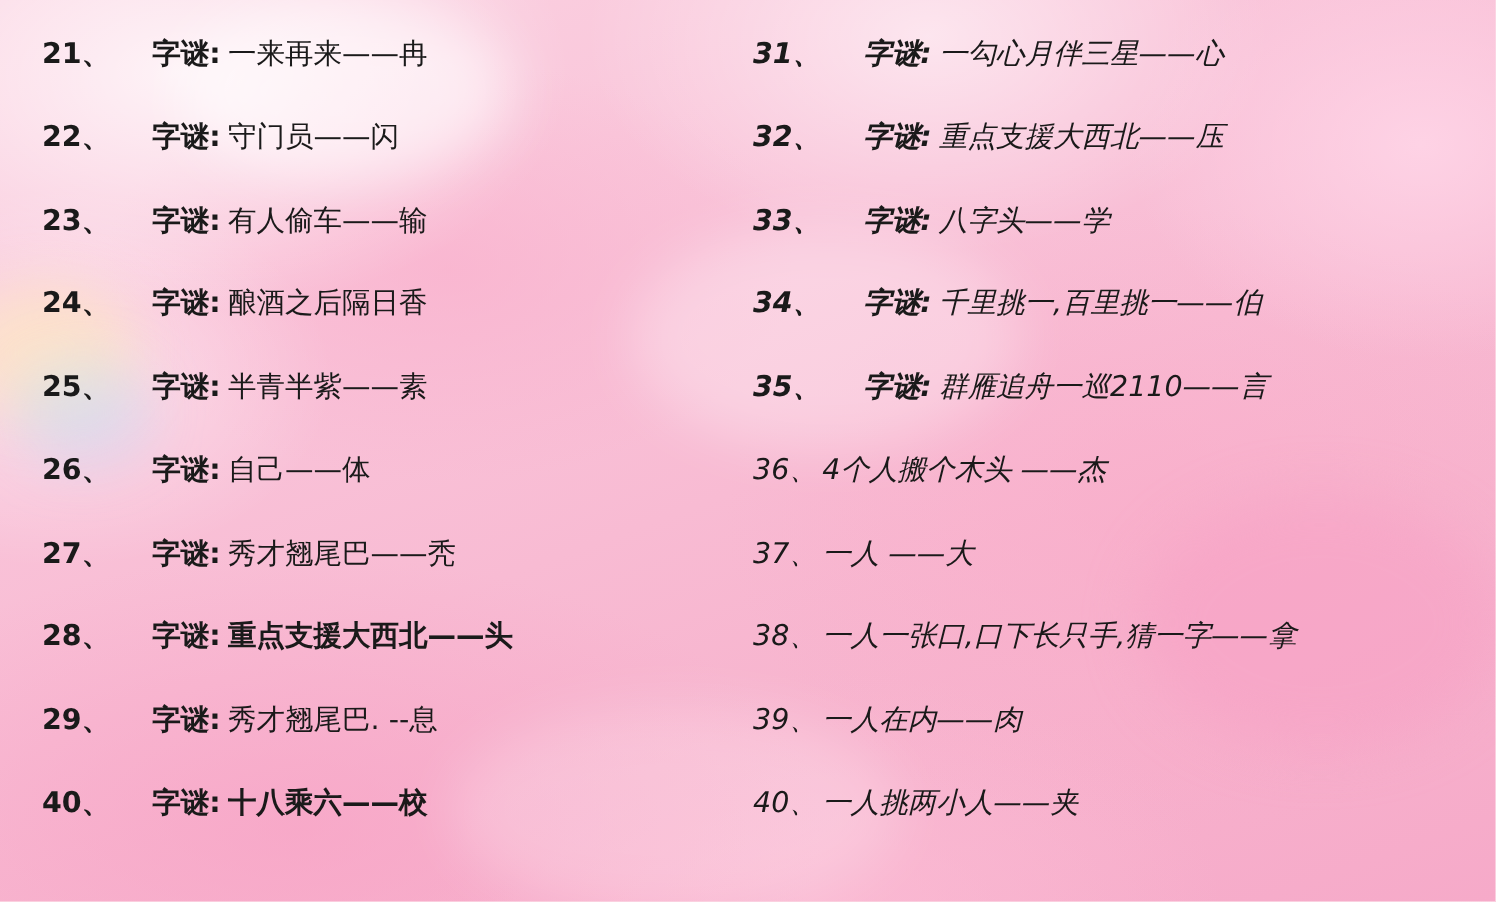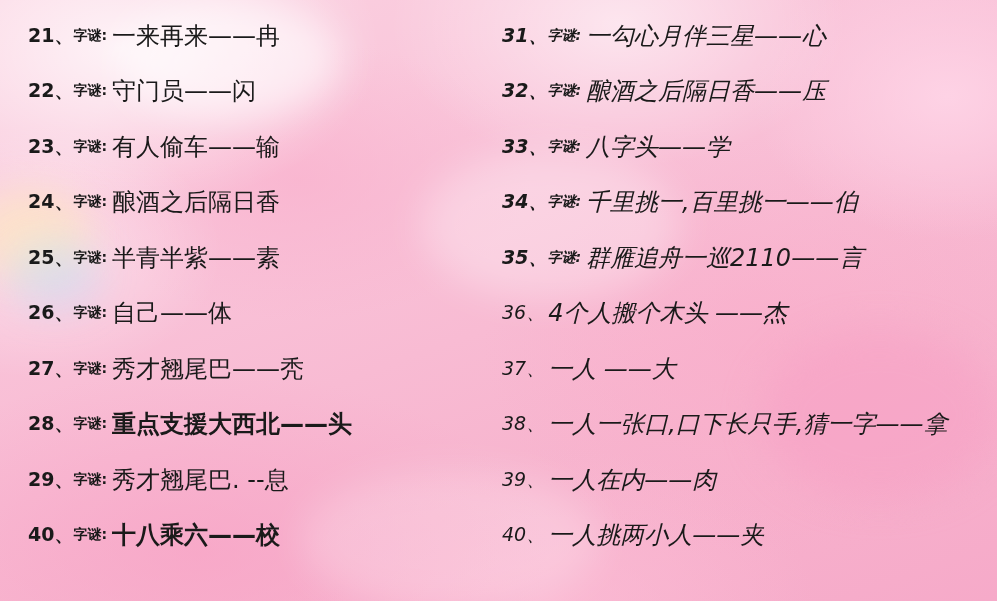--- a/index.html
+++ b/index.html
@@ -71,27 +71,28 @@
   .num {
     font-size: 19px;
     color: #1a1a1a;
     font-weight: bold;
     letter-spacing: 0px;
   }
   .num.plain {
     font-weight: normal;
   }
   .tag {
-    font-size: 14px;
+    font-size: 19px;
     color: #1a1a1a;
     font-weight: bold;
     margin-right: 2px;
+    margin-left: 28px;
   }
   .text {
-    font-size: 24px;
+    font-size: 19px;
     color: #1a1a1a;
     font-weight: normal;
     margin-left: 3px;
   }
   .text.bold {
     font-weight: bold;
   }
 </style>
 </head>
 <body>
@@ -160,21 +161,21 @@
 
     <div class="column right">
       <div class="riddle-row">
         <span class="num">31、</span>
         <span class="tag">字谜:</span>
         <span class="text">一勾心月伴三星——心</span>
       </div>
       <div class="riddle-row">
         <span class="num">32、</span>
         <span class="tag">字谜:</span>
-        <span class="text">酿酒之后隔日香——压</span>
+        <span class="text">重点支援大西北——压</span>
       </div>
       <div class="riddle-row">
         <span class="num">33、</span>
         <span class="tag">字谜:</span>
         <span class="text">八字头——学</span>
       </div>
       <div class="riddle-row">
         <span class="num">34、</span>
         <span class="tag">字谜:</span>
         <span class="text">千里挑一,百里挑一——伯</span>

